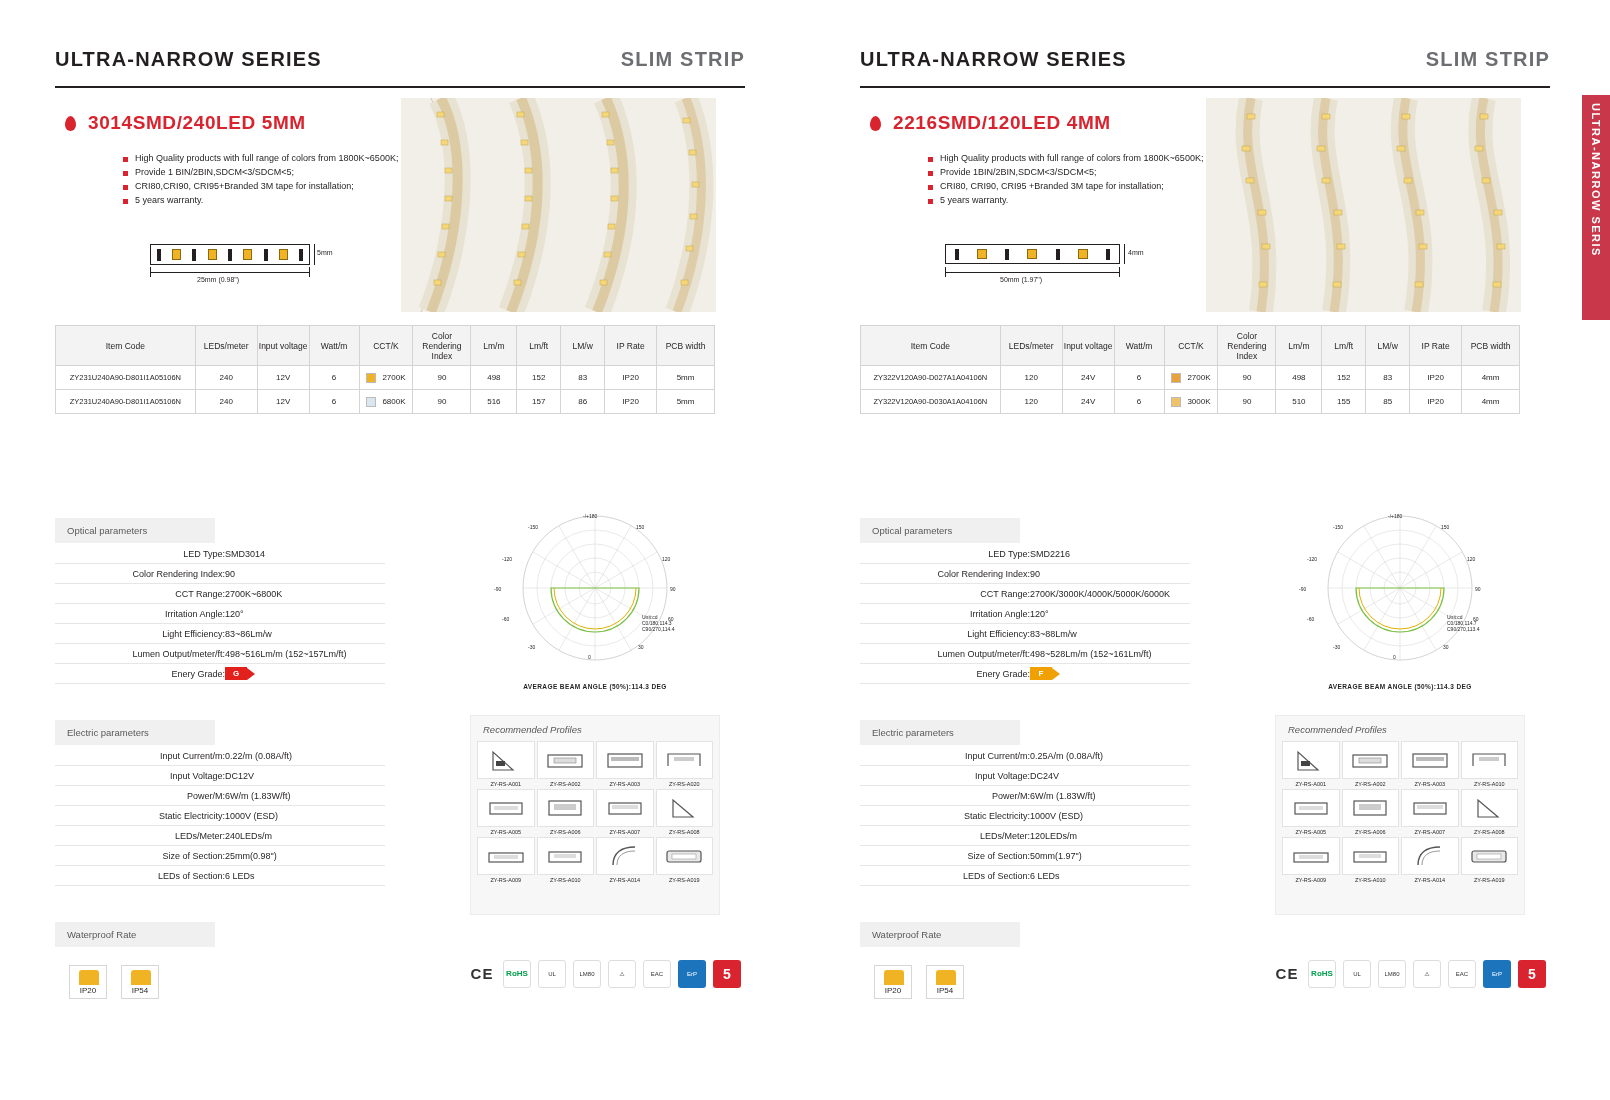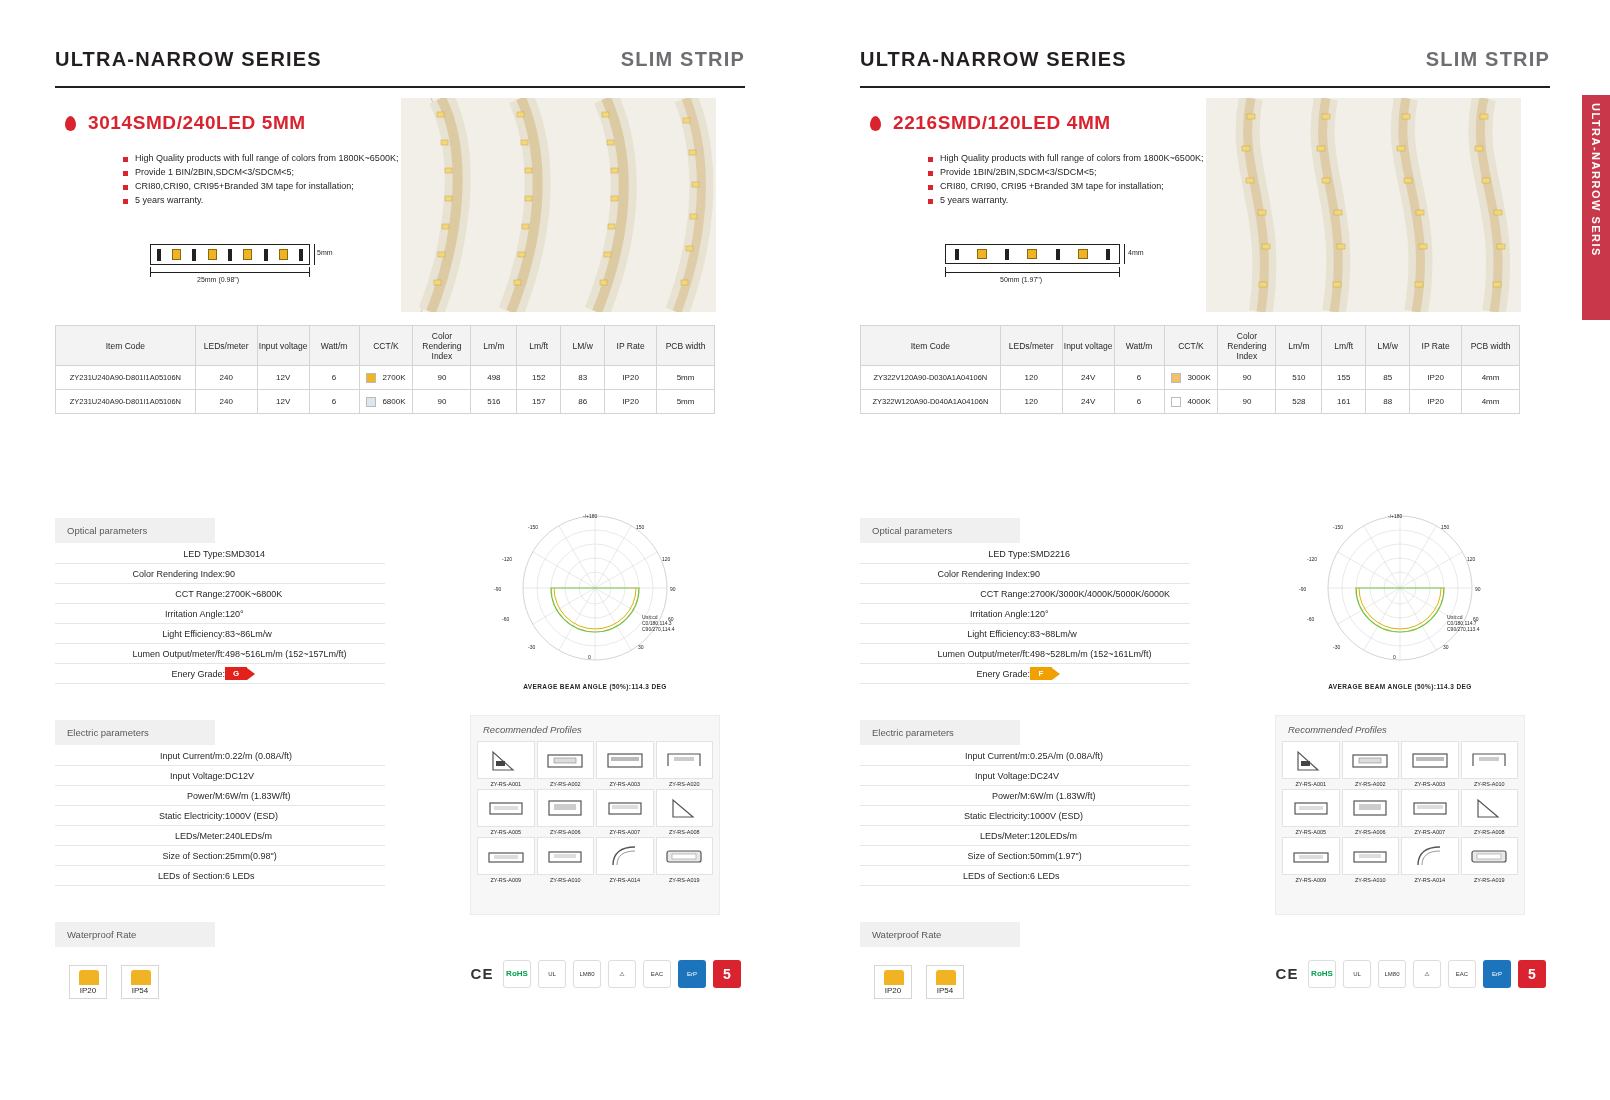--- a/index.html
+++ b/index.html
@@ -648,52 +648,52 @@
           <th style="width:58px">Color Rendering Index</th>
           <th style="width:46px">Lm/m</th>
           <th style="width:44px">Lm/ft</th>
           <th style="width:44px">LM/w</th>
           <th style="width:52px">IP Rate</th>
           <th style="width:58px">PCB width</th>
         </tr>
       </thead>
       <tbody>
         <tr>
+          <td class="code">ZY322V120A90-D027A1A04106N</td>
+          <td>120</td>
+          <td>24V</td>
+          <td>6</td>
+          <td>
+              <span class="cct">
+                <i class="sw" style="background:#e8a33d"></i>
+                <span>2700K</span>
+              </span>
+            </td>
+          <td>90</td>
+          <td>498</td>
+          <td>152</td>
+          <td>83</td>
+          <td>IP20</td>
+          <td>4mm</td>
+        </tr>
+        <tr>
           <td class="code">ZY322V120A90-D030A1A04106N</td>
           <td>120</td>
           <td>24V</td>
           <td>6</td>
           <td>
               <span class="cct">
                 <i class="sw" style="background:#f0c26b"></i>
                 <span>3000K</span>
               </span>
             </td>
           <td>90</td>
           <td>510</td>
           <td>155</td>
           <td>85</td>
-          <td>IP20</td>
-          <td>4mm</td>
-        </tr>
-        <tr>
-          <td class="code">ZY322W120A90-D040A1A04106N</td>
-          <td>120</td>
-          <td>24V</td>
-          <td>6</td>
-          <td>
-              <span class="cct">
-                <i class="sw" style="background:#ffffff"></i>
-                <span>4000K</span>
-              </span>
-            </td>
-          <td>90</td>
-          <td>528</td>
-          <td>161</td>
-          <td>88</td>
           <td>IP20</td>
           <td>4mm</td>
         </tr>
       </tbody>
     </table>
 
     <div class="panel" style="left:0; top:518px;">
       <div class="head" style="width:160px;">Optical parameters</div>
       <div class="line">
           <span class="k">LED Type:</span>

